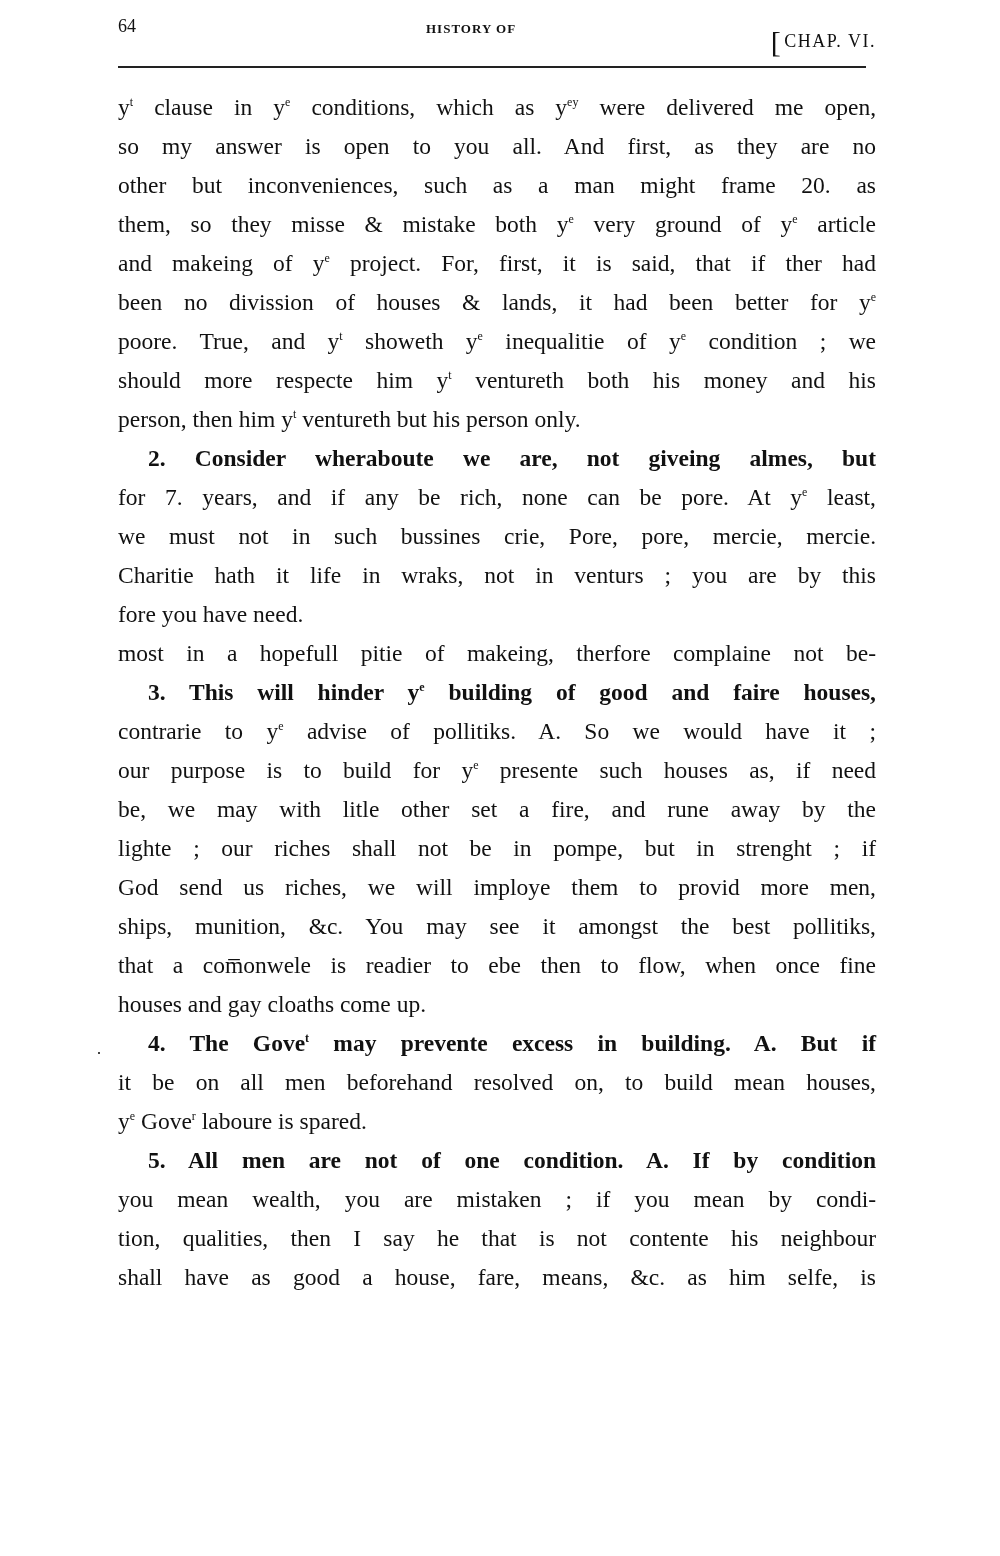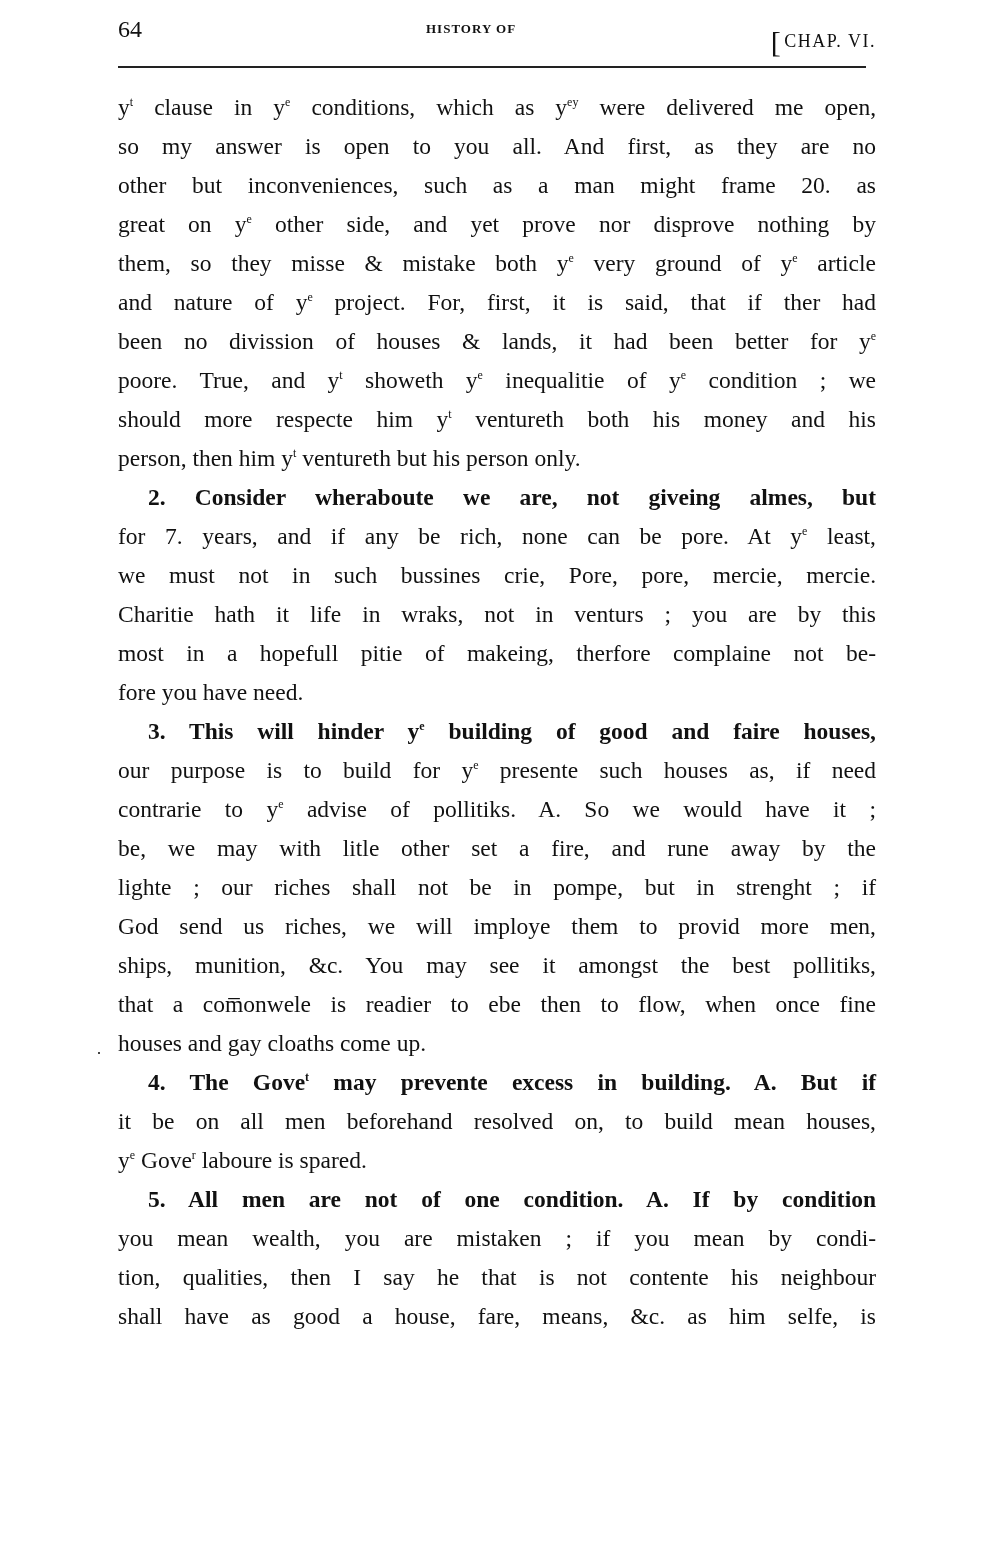--- a/index.html
+++ b/index.html
@@ -1,19 +1,19 @@
 <!DOCTYPE html>
 <html><head>
 <meta charset="utf-8">
 <style>
   html, body { margin: 0; padding: 0; background: #ffffff; }
   body { width: 1000px; height: 1556px; position: relative; overflow: hidden; color: #111; }
   .page { position: absolute; left: 0; top: 0; width: 1000px; height: 1556px; }
   .header { position: absolute; top: 14px; left: 118px; width: 758px; height: 36px; font-family: "DejaVu Serif", "Liberation Serif", serif; }
-  .pgnum { position: absolute; left: 0; top: 2px; font-size: 24px; font-family: "Liberation Serif", serif; }
+  .pgnum { position: absolute; left: 0; top: 2px; font-size: 18px; font-family: "Liberation Serif", serif; }
   .running { position: absolute; left: 308px; top: 7px; font-size: 13px; font-weight: bold; letter-spacing: 1px; font-family: "Liberation Serif", serif; }
   .chap { position: absolute; right: 0; top: 6px; font-size: 18px; letter-spacing: 1.5px; font-family: "Liberation Serif", serif; text-align: right; }
   .chap .bracket { display: inline-block; font-size: 30px; transform: translateY(5px); font-weight: 300; margin-right: 2px; }
   .rule { position: absolute; top: 66px; left: 118px; width: 748px; height: 0; border-top: 2px solid #222; }
   .body { position: absolute; left: 118px; top: 88px; width: 758px; font-family: "Liberation Serif", "DejaVu Serif", serif; font-size: 23.5px; }
   .line { height: 39px; line-height: 39px; white-space: nowrap; text-align: justify; text-align-last: justify; }
   .line.last { text-align-last: left; }
   .line.indent { padding-left: 30px; font-weight: bold; }
   sup { font-size: 12px; line-height: 0; vertical-align: 9px; }
   .margin-dot { position: absolute; left: 98px; top: 1052px; width: 2px; height: 2px; background: #444; }
@@ -26,36 +26,35 @@
     <span class="pgnum">64</span>
     <span class="running">HISTORY OF</span>
     <span class="chap"><span class="bracket">[</span><span>CHAP. VI.</span></span>
   </div>
   <div class="rule"></div>
   <div class="margin-dot"></div>
   <div class="body" id="body-text">
       <div class="line"><span>y</span><sup>t</sup><span> clause in y</span><sup>e</sup><span> conditions, which as y</span><sup>ey</sup><span> were delivered me open,</span></div>
       <div class="line"><span>so my answer is open to you all.  And first, as they are no</span></div>
       <div class="line"><span>other but inconveniences, such as a man might frame 20. as</span></div>
-      <div class="line"><span>great on y</span><sup>e</sup><span> other side, and yet prove nor disprove nothing by</span></div>
       <div class="line"><span>them, so they misse &amp; mistake both y</span><sup>e</sup><span> very ground of y</span><sup>e</sup><span> article</span></div>
-      <div class="line"><span>and nature of y</span><sup>e</sup><span> project.  For, first, it is said, that if ther had</span></div>
+      <div class="line"><span>and makeing of y</span><sup>e</sup><span> project.  For, first, it is said, that if ther had</span></div>
       <div class="line"><span>been no divission of houses &amp; lands, it had been better for y</span><sup>e</sup></div>
       <div class="line"><span>poore.  True, and y</span><sup>t</sup><span> showeth y</span><sup>e</sup><span> inequalitie of y</span><sup>e</sup><span> condition ; we</span></div>
       <div class="line"><span>should more respecte him y</span><sup>t</sup><span> ventureth both his money and his</span></div>
       <div class="line last"><span>person, then him y</span><sup>t</sup><span> ventureth but his person only.</span></div>
       <div class="line indent"><span>2.  Consider wheraboute we are, not giveing almes, but</span></div>
       <div class="line"><span>for 7. years, and if any be rich, none can be pore.  At y</span><sup>e</sup><span> least,</span></div>
       <div class="line"><span>we must not in such bussines crie, Pore, pore, mercie, mercie.</span></div>
       <div class="line"><span>Charitie hath it life in wraks, not in venturs ; you are by this</span></div>
+      <div class="line last"><span>fore you have need.</span></div>
       <div class="line"><span>most in a hopefull pitie of makeing, therfore complaine not be-</span></div>
-      <div class="line last"><span>fore you have need.</span></div>
       <div class="line indent"><span>3.  This will hinder y</span><sup>e</sup><span> building of good and faire houses,</span></div>
+      <div class="line"><span>contrarie to y</span><sup>e</sup><span> advise of pollitiks.  A. So we would have it ;</span></div>
       <div class="line"><span>our purpose is to build for y</span><sup>e</sup><span> presente such houses as, if need</span></div>
-      <div class="line"><span>contrarie to y</span><sup>e</sup><span> advise of pollitiks.  A. So we would have it ;</span></div>
       <div class="line"><span>be, we may with litle other set a fire, and rune away by the</span></div>
       <div class="line"><span>lighte ; our riches shall not be in pompe, but in strenght ; if</span></div>
       <div class="line"><span>God send us riches, we will imploye them to provid more men,</span></div>
       <div class="line"><span>ships, munition, &amp;c.  You may see it amongst the best pollitiks,</span></div>
       <div class="line"><span>that a com̅onwele is readier to ebe then to flow, when once fine</span></div>
       <div class="line last"><span>houses and gay cloaths come up.</span></div>
       <div class="line indent"><span>4.  The Gove</span><sup>t</sup><span> may prevente excess in building.  A. But if</span></div>
       <div class="line"><span>it be on all men beforehand resolved on, to build mean houses,</span></div>
       <div class="line last"><span>y</span><sup>e</sup><span> Gove</span><sup>r</sup><span> laboure is spared.</span></div>
       <div class="line indent"><span>5.  All men are not of one condition.  A.  If by condition</span></div>

